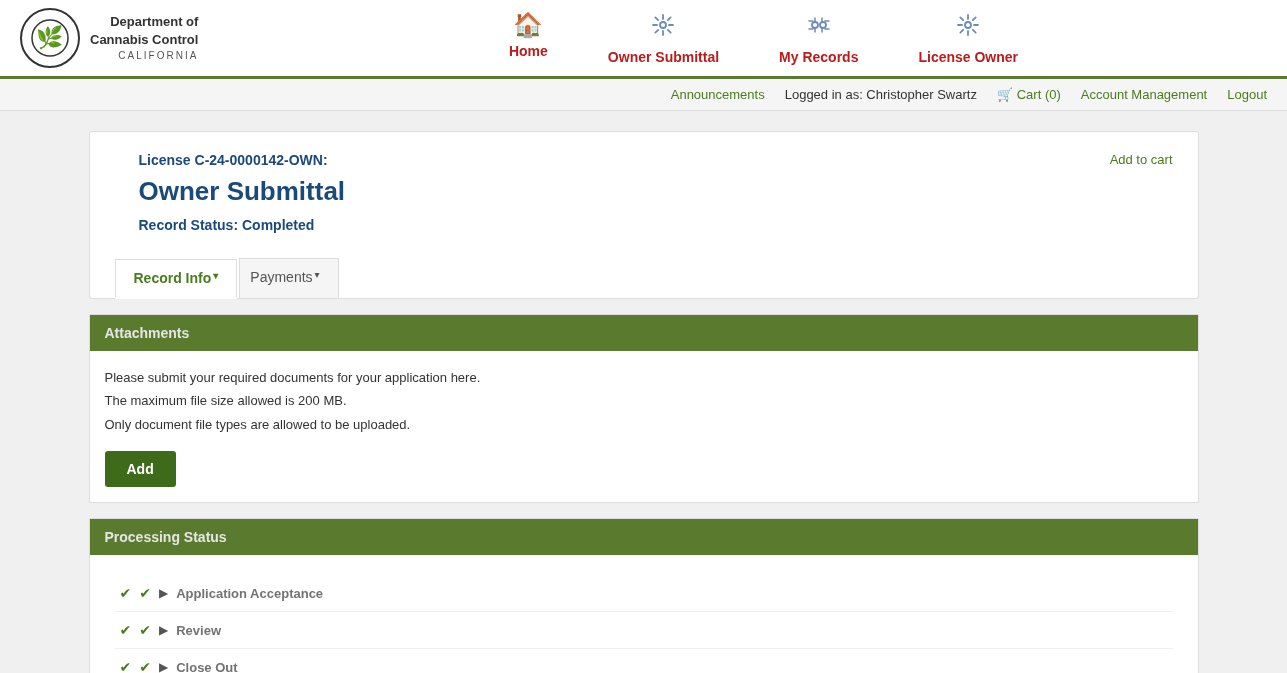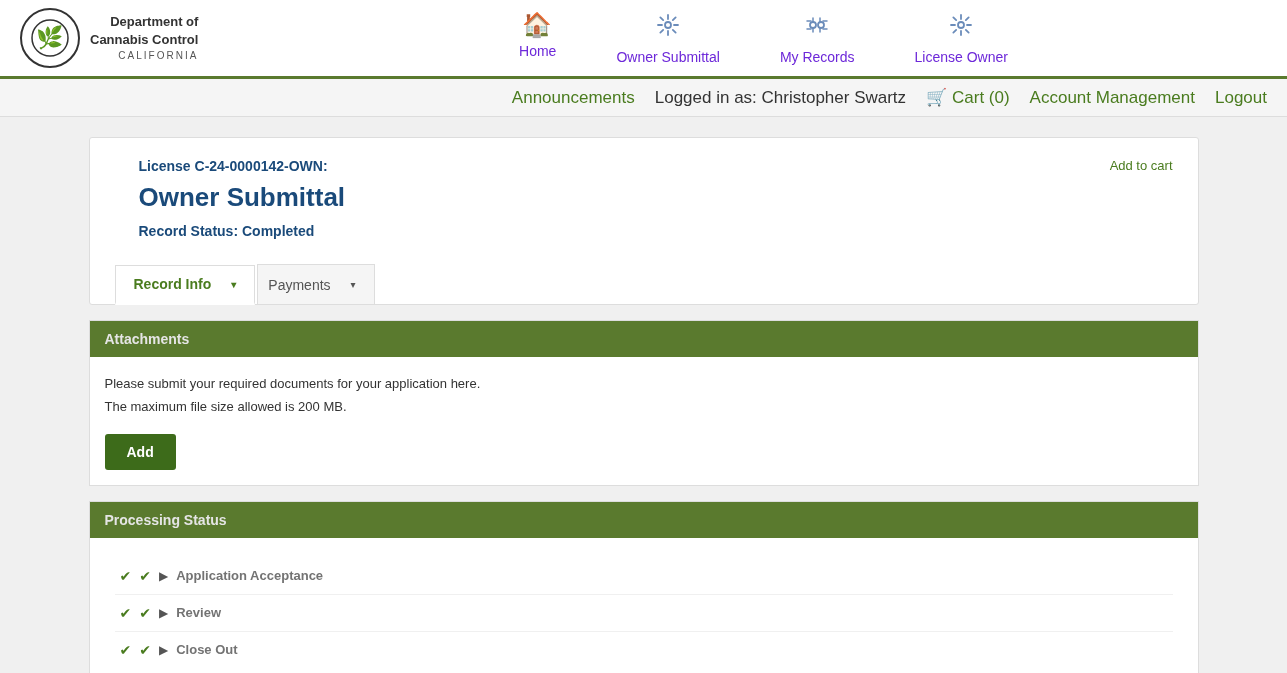--- a/index.html
+++ b/index.html
@@ -56,37 +56,37 @@
       align-items: center;
       gap: 4px;
       cursor: pointer;
       text-decoration: none;
     }
     .nav-item .nav-icon {
       font-size: 24px;
       color: #6b8cba;
     }
     .nav-item .nav-label {
-      color: #6d28d9;
-      font-size: 14px;
-      font-weight: normal;
+      color: #b91c1c;
+      font-size: 14px;
+      font-weight: bold;
       text-decoration: none;
       text-align: right;
     }
 
     
     .secondary-nav {
       background: #f5f5f5;
       border-bottom: 1px solid #ddd;
       padding: 8px 20px;
       display: flex;
       justify-content: flex-end;
       align-items: center;
       gap: 20px;
-      font-size: 17px;
+      font-size: 13px;
     }
     .secondary-nav a {
       color: #4a7c1f;
       text-decoration: none;
       cursor: pointer;
     }
     .secondary-nav .user-info {
       color: #333;
     }
     .cart-link {
@@ -144,22 +144,21 @@
     .tabs {
       display: flex;
       border-bottom: none;
       margin-top: 10px;
     }
     .tab {
       padding: 10px 18px;
       cursor: pointer;
       font-size: 14px;
       display: flex;
-      align-items: center;
-      gap: 20px;
+      gap: 2px;
       border: 1px solid #ddd;
       border-bottom: none;
       margin-right: 2px;
     }
     .tab.active {
       background: #fff;
       color: #4a7c1f;
       font-weight: bold;
       border-bottom: 3px solid #fff;
       position: relative;
@@ -324,20 +323,21 @@
       </div>
     </div>
   </div>
 
   <div class="content-section">
     <div class="section-header">Attachments</div>
     <div class="section-body">
       <div class="attachment-text">
         <div>Please submit your required documents for your application here.</div>
         <div>The maximum file size allowed is 200 MB.</div>
+        <div>Only document file types are allowed to be uploaded.</div>
       </div>
       <button class="add-btn">Add</button>
     </div>
   </div>
 
   <div class="content-section">
     <div class="section-header">Processing Status</div>
     <div class="section-body">
       <ul class="processing-list">
         <li>

